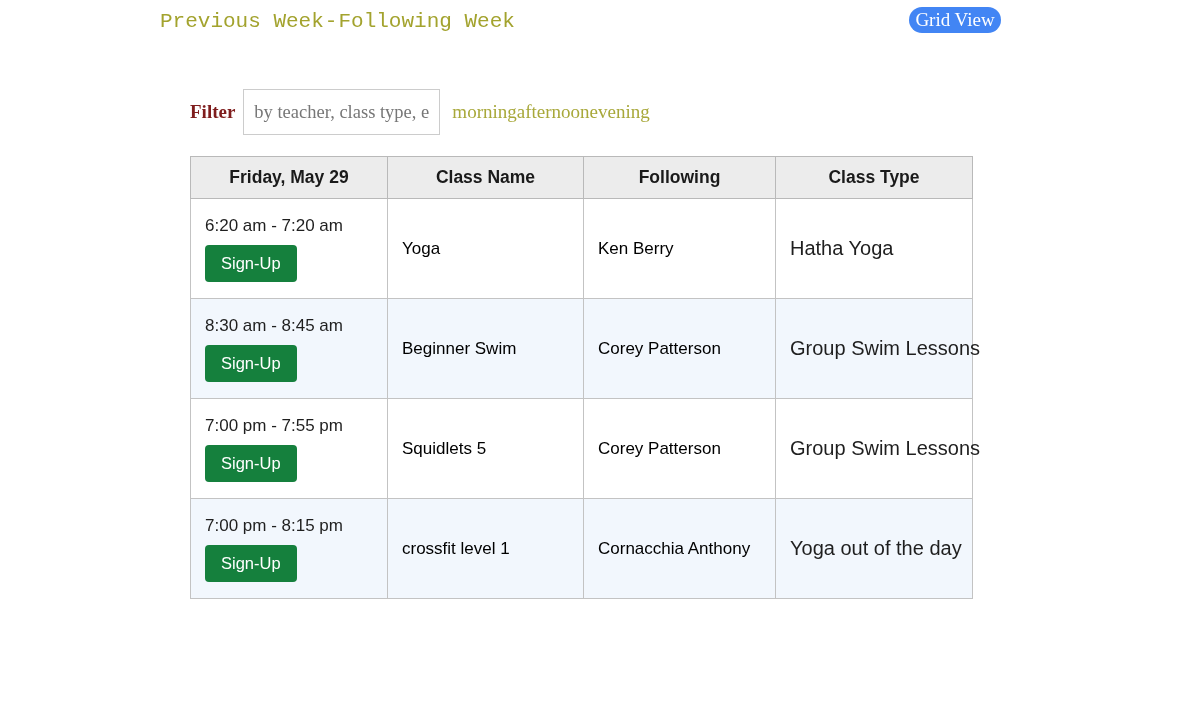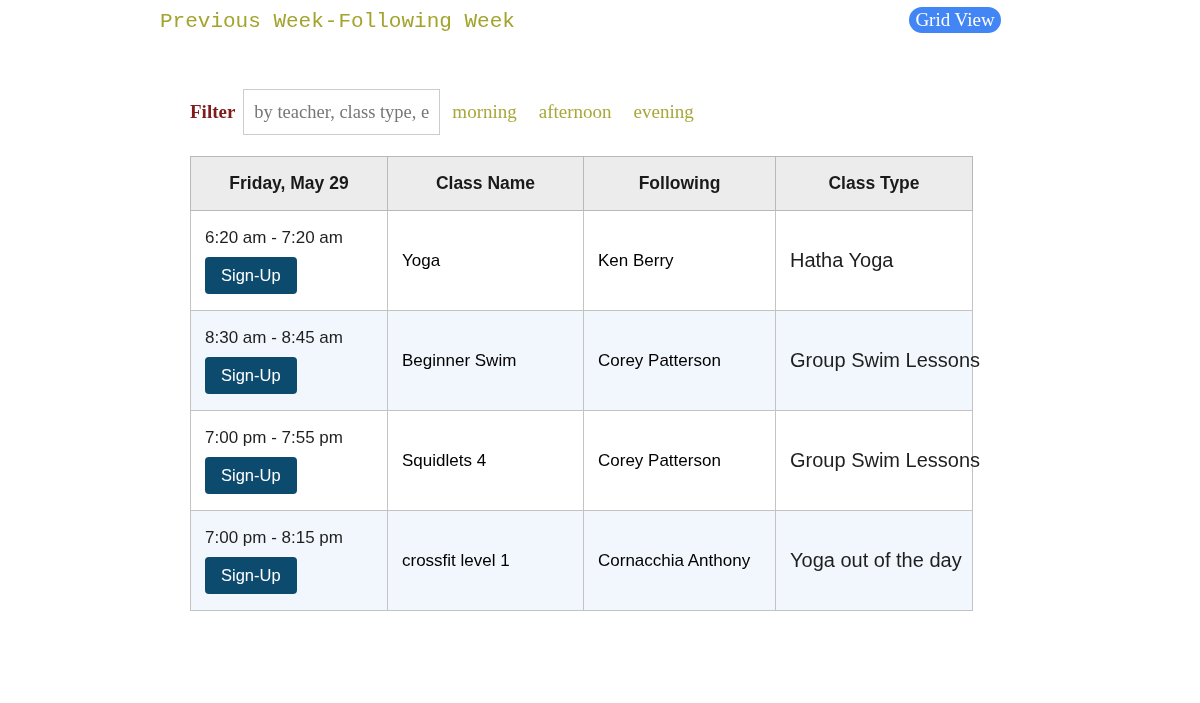--- a/index.html
+++ b/index.html
@@ -88,21 +88,20 @@
     outline: none;
   }
   .filter-input::placeholder {
     color: #777777;
     opacity: 1;
   }
   .time-links {
     margin-left: 12px;
     display: flex;
     align-items: flex-end;
-    gap: 22px;
     line-height: 46px;
   }
   .time-link {
     color: #a8a83a;
     font-family: "Liberation Serif", serif;
     font-size: 19px;
     text-decoration: none;
     cursor: pointer;
   }
 
@@ -120,21 +119,21 @@
     font-family: "Liberation Sans", sans-serif;
   }
   table.schedule col.c-time  { width: 197px; }
   table.schedule col.c-name  { width: 196px; }
   table.schedule col.c-instr { width: 192px; }
   table.schedule col.c-type  { width: 197px; }
 
   table.schedule th {
     background: #ececec;
     border: 1px solid #b9b9b9;
-    height: 54px;
+    height: 42px;
     font-size: 17.5px;
     font-weight: bold;
     color: #1a1a1a;
     text-align: center;
     padding: 0 6px;
   }
   table.schedule td {
     border: 1px solid #c3c3c3;
     height: 100px;
     vertical-align: middle;
@@ -156,21 +155,21 @@
   .time-text {
     display: block;
     font-size: 17px;
     color: #1f1f1f;
     line-height: 22px;
     margin-bottom: 8px;
     white-space: nowrap;
   }
   .signup-btn {
     display: inline-block;
-    background: #0c4a6e;
+    background: #15803d;
     color: #ffffff;
     border: none;
     border-radius: 4px;
     font-family: "Liberation Sans", sans-serif;
     font-size: 16.5px;
     padding: 9px 16px;
     cursor: pointer;
     line-height: 19px;
   }
   .class-link, .instr-link {
@@ -251,21 +250,21 @@
         <td>
           <span class="type-text">Group Swim Lessons</span>
         </td>
       </tr>
       <tr>
         <td class="time-cell">
           <span class="time-text">7:00 pm - 7:55 pm</span>
           <button class="signup-btn">Sign-Up</button>
         </td>
         <td>
-          <a class="class-link" href="#">Squidlets 4</a>
+          <a class="class-link" href="#">Squidlets 5</a>
         </td>
         <td>
           <a class="instr-link" href="#">Corey Patterson</a>
         </td>
         <td>
           <span class="type-text">Group Swim Lessons</span>
         </td>
       </tr>
       <tr>
         <td class="time-cell">

